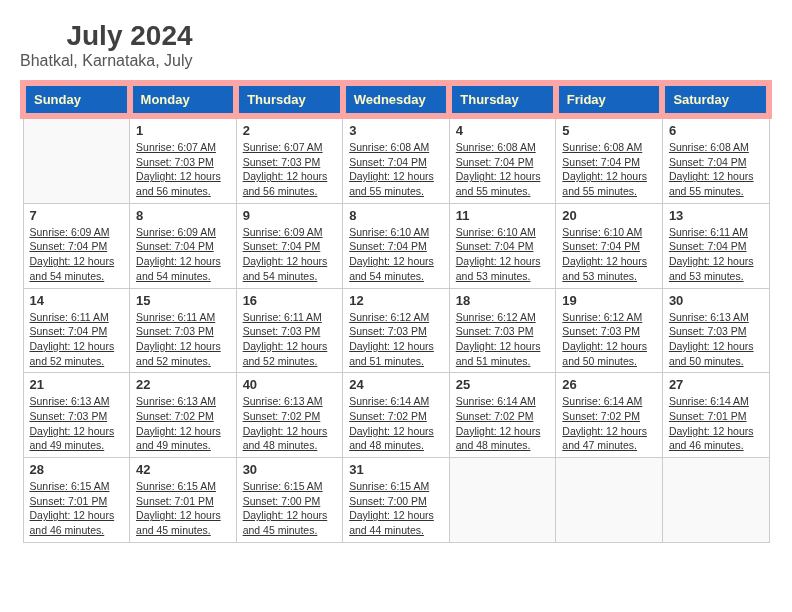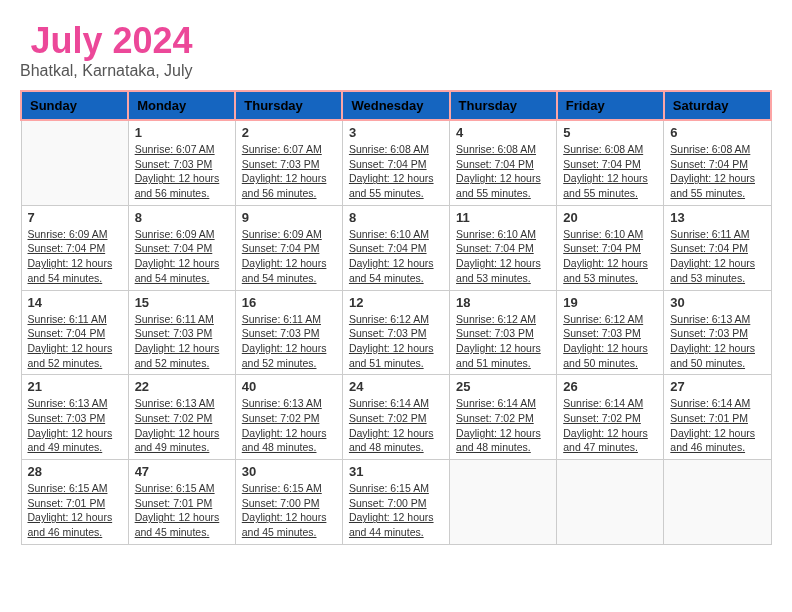--- a/index.html
+++ b/index.html
@@ -22,40 +22,40 @@
       gap: 4px;
     }
     .logo-icon {
       width: 28px;
       height: 20px;
     }
     .title-section {
       text-align: right;
     }
     .month-year {
-      font-size: 36px;
+      font-size: 28px;
       font-weight: bold;
-      color: #ec4899;
+      color: #404040;
     }
     .location {
       font-size: 16px;
       color: #555;
     }
     table {
       width: 100%;
       border-collapse: collapse;
     }
     th {
       background-color: #1565c0;
-      color: #000000;
+      color: #fef9c3;
       font-size: 13px;
       font-weight: bold;
       padding: 6px 8px;
       text-align: left;
-      border: 2px solid #fca5a5;
+      border: 6px solid #fca5a5;
     }
     td {
       border: 1px solid #ccc;
       vertical-align: top;
       padding: 4px 6px;
       width: calc(100% / 7);
       min-height: 80px;
       background: #fff;
     }
     td.empty {
@@ -273,21 +273,21 @@
         </td>
       </tr>
       <tr>
         <td>
           <span class="day-number">28</span>
           <div class="day-info" style="white-space: pre-line;">Sunrise: 6:15 AM
 Sunset: 7:01 PM
 Daylight: 12 hours and 46 minutes.</div>
         </td>
         <td>
-          <span class="day-number">47</span>
+          <span class="day-number">42</span>
           <div class="day-info" style="white-space: pre-line;">Sunrise: 6:15 AM
 Sunset: 7:01 PM
 Daylight: 12 hours and 45 minutes.</div>
         </td>
         <td>
           <span class="day-number">30</span>
           <div class="day-info" style="white-space: pre-line;">Sunrise: 6:15 AM
 Sunset: 7:00 PM
 Daylight: 12 hours and 45 minutes.</div>
         </td>

